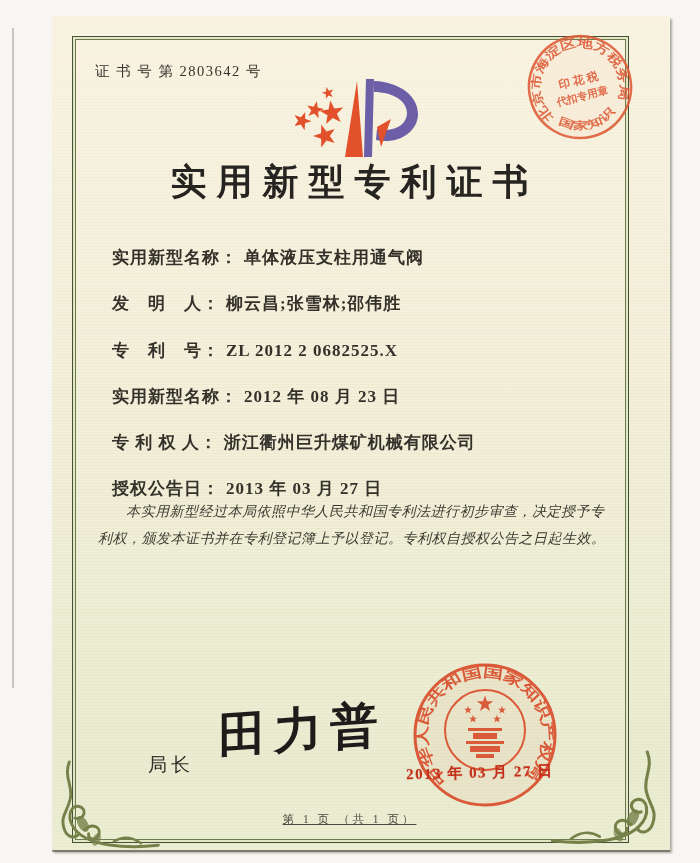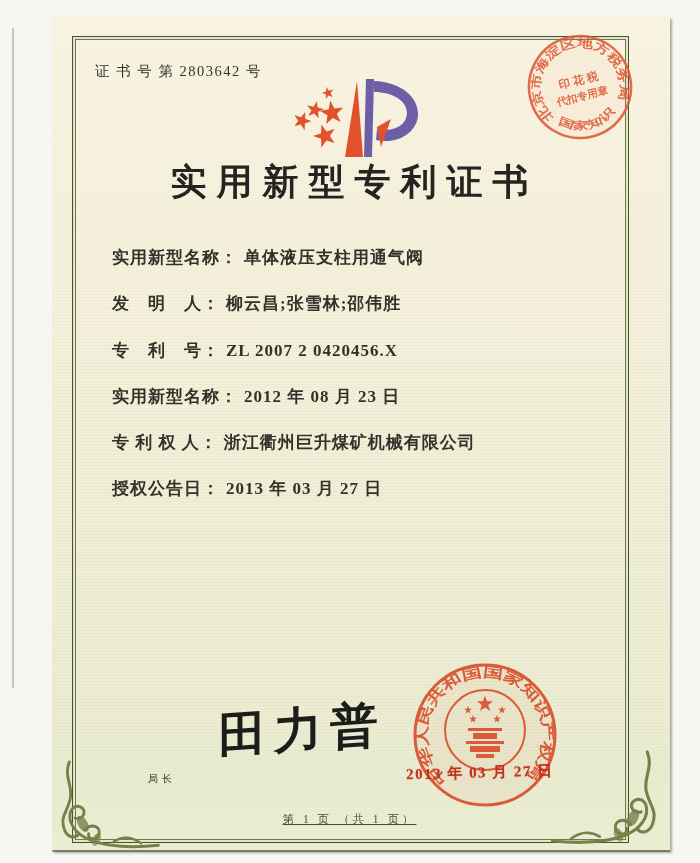--- a/index.html
+++ b/index.html
@@ -45,22 +45,22 @@
   }
   .field .value{font-weight:600;margin-left:6px;}
   .f0{top:246px}.f1{top:292px}.f2{top:339px}.f3{top:385px}.f4{top:431px}.f5{top:477px}
   .body-text{
     position:absolute;left:98px;top:498px;width:514px;
     font-size:14px;line-height:27px;color:#3c3a30;
     letter-spacing:.5px;font-style:italic;
   }
   .body-text p{margin:0;text-indent:2em;}
   .signer{
-    position:absolute;left:148px;top:772px;
-    font-size:10px;color:#2f2d27;letter-spacing:4px;
+    position:absolute;left:148px;top:752px;
+    font-size:19px;color:#2f2d27;letter-spacing:4px;
     font-family:"Liberation Sans","DejaVu Sans",sans-serif;
   }
   .signature{
     position:absolute;left:218px;top:698px;
     font-size:48px;font-weight:600;color:#1d1c1a;
     letter-spacing:8px;transform:rotate(-4deg) skewX(-4deg);
   }
   .sipo-seal{position:absolute;left:410px;top:660px;opacity:.93;}
   .seal-date{
     position:absolute;left:406px;top:763px;width:180px;
@@ -129,33 +129,34 @@
 
 <div class="doc-title">实用新型专利证书</div>
 
 <div class="field f0">
   <span class="label">实用新型名称：</span><span class="value">单体液压支柱用通气阀</span>
 </div>
 <div class="field f1">
   <span class="label">发　明　人：</span><span class="value">柳云昌;张雪林;邵伟胜</span>
 </div>
 <div class="field f2">
-  <span class="label">专　利　号：</span><span class="value">ZL 2007 2 0420456.X</span>
+  <span class="label">专　利　号：</span><span class="value">ZL 2012 2 0682525.X</span>
 </div>
 <div class="field f3">
   <span class="label">实用新型名称：</span><span class="value">2012 年 08 月 23 日</span>
 </div>
 <div class="field f4">
   <span class="label">专 利 权 人：</span><span class="value">浙江衢州巨升煤矿机械有限公司</span>
 </div>
 <div class="field f5">
   <span class="label">授权公告日：</span><span class="value">2013 年 03 月 27 日</span>
 </div>
 
 <div class="body-text">
+  <p>本实用新型经过本局依照中华人民共和国专利法进行初步审查，决定授予专利权，颁发本证书并在专利登记簿上予以登记。专利权自授权公告之日起生效。</p>
 </div>
 
 <div class="signer">局长</div>
 <div class="signature">田力普</div>
 
 <svg class="sipo-seal" width="150" height="150" viewBox="0 0 150 150">
   <circle cx="75" cy="75" r="70" fill="rgba(217,80,46,0.05)" stroke="#d9502e" stroke-width="3"></circle>
   <path id="sipoRing" d="M37.7,119.4 A58,58 0 1 1 112.3,119.4" fill="none"></path>
   <text font-size="14" fill="#d9502e" font-weight="700">
     <textPath href="#sipoRing" textLength="278" lengthAdjust="spacingAndGlyphs">中华人民共和国国家知识产权局</textPath>

